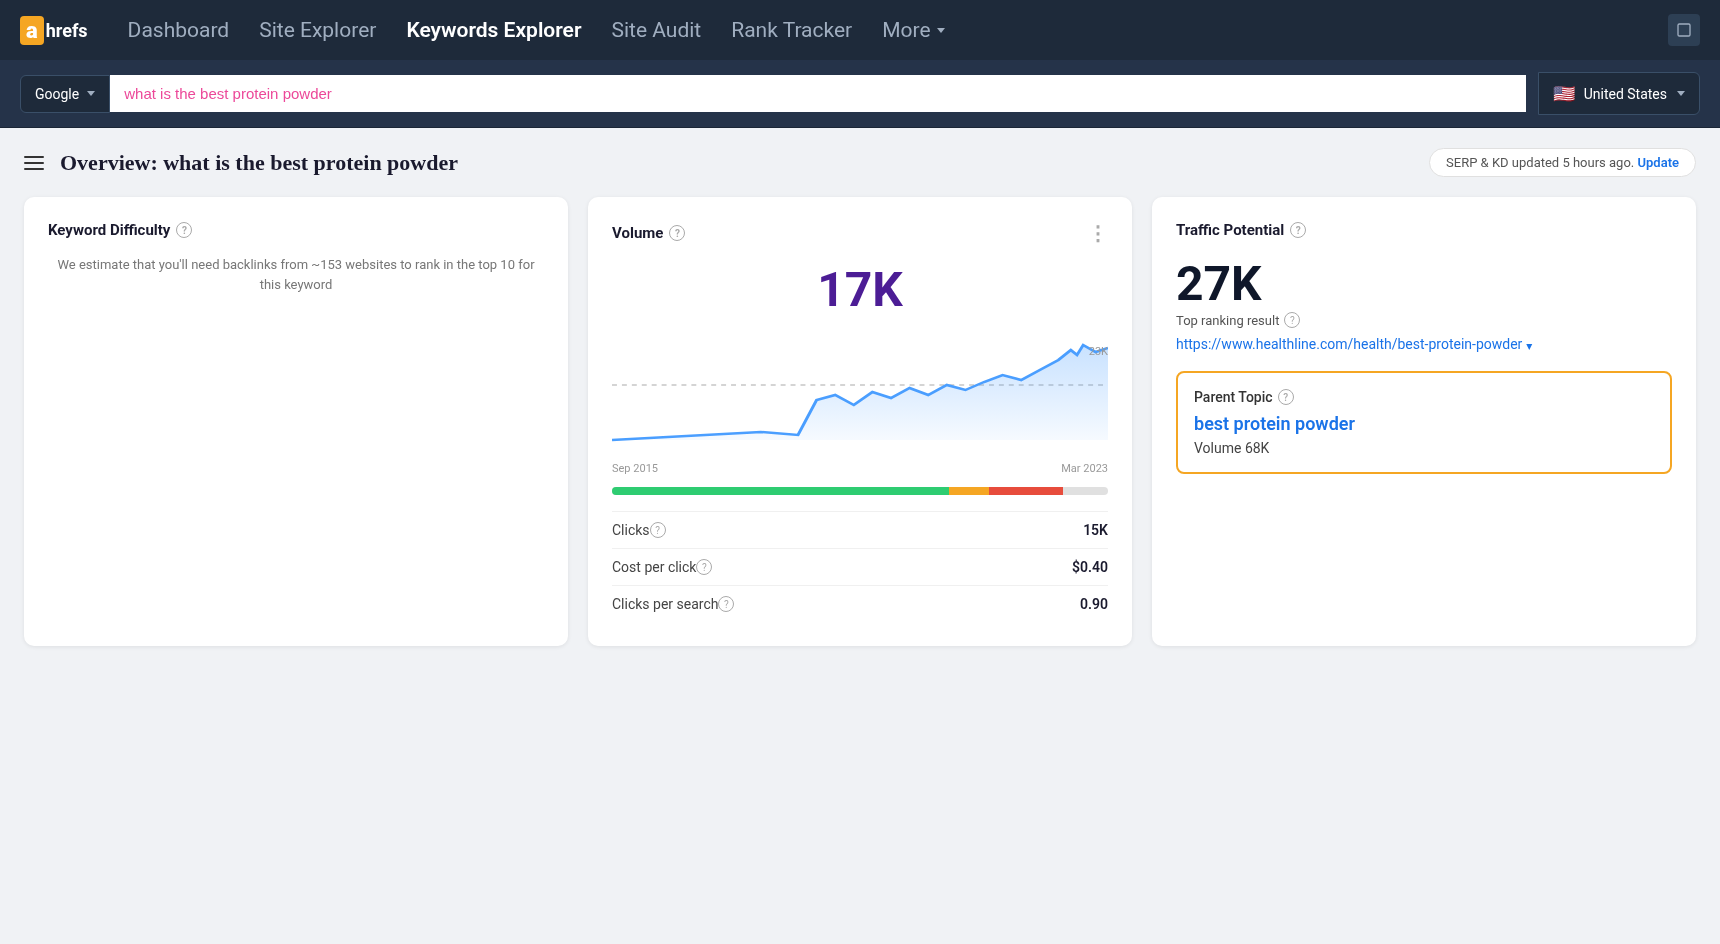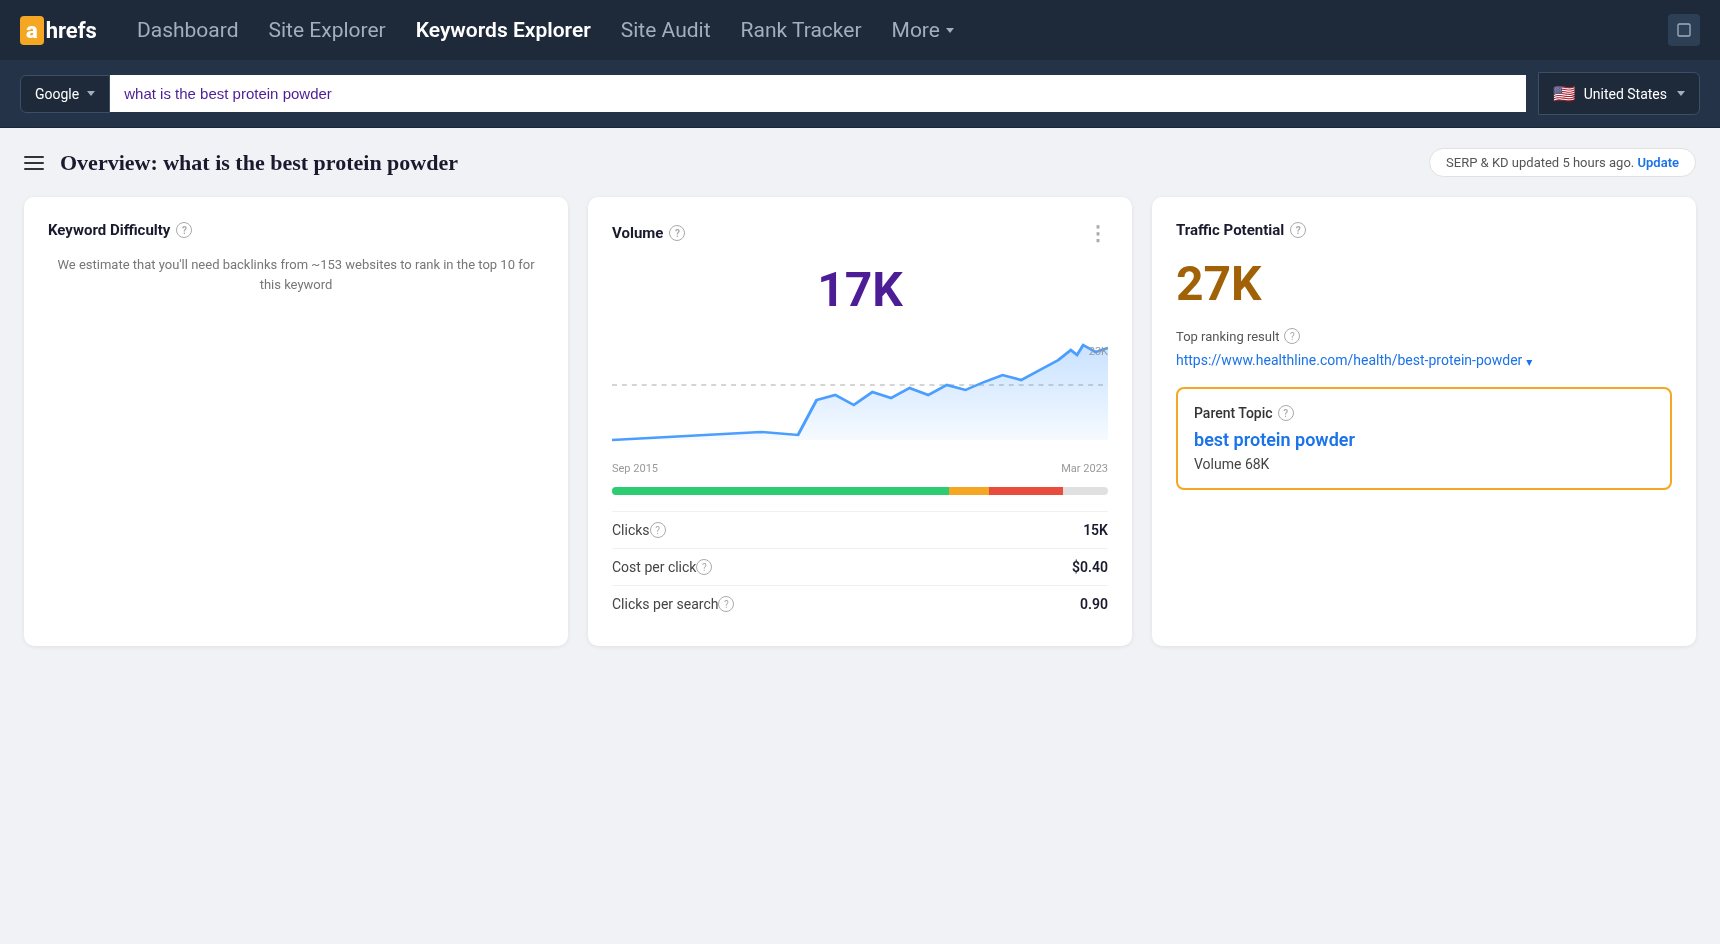--- a/index.html
+++ b/index.html
@@ -2,33 +2,33 @@
 <html><head>
   <meta charset="utf-8">
   <style>
     * { box-sizing: border-box; margin: 0; padding: 0; }
     body { font-family: -apple-system, BlinkMacSystemFont, 'Segoe UI', Roboto, sans-serif; background: #f0f2f5; }
 
     
     .nav { background: #1e2a3a; display: flex; align-items: center; padding: 0 20px; height: 60px; gap: 30px; }
     .logo { display: flex; align-items: center; gap: 2px; margin-right: 10px; }
     .logo-a { background: #f5a623; color: white; font-weight: 900; font-size: 22px; padding: 2px 6px; border-radius: 4px; }
-    .logo-hrefs { color: white; font-weight: 700; font-size: 22px; }
+    .logo-hrefs { color: white; font-weight: 700; font-size: 18px; }
     .nav-item { color: #a0aec0; font-size: 21px; cursor: pointer; text-decoration: none; white-space: nowrap; }
     .nav-item.active { color: white; font-weight: 600; }
     .nav-item.more { display: flex; align-items: center; gap: 4px; }
     .nav-spacer { flex: 1; }
     .nav-icon { width: 32px; height: 32px; background: #2d3f54; border-radius: 4px; display: flex; align-items: center; justify-content: center; cursor: pointer; }
     .nav-icon svg { width: 16px; height: 16px; stroke: #a0aec0; fill: none; }
 
     
     .search-bar { background: #253349; padding: 12px 20px; display: flex; align-items: center; gap: 0; border-bottom: 1px solid #1a2535; }
     .search-engine { background: #1e2a3a; border: 1px solid #3a4f68; color: white; padding: 10px 14px; border-radius: 6px 0 0 6px; font-size: 14px; cursor: pointer; display: flex; align-items: center; gap: 6px; white-space: nowrap; }
     .search-input-wrap { flex: 1; background: white; border: none; display: flex; align-items: center; }
-    .search-input { flex: 1; border: none; outline: none; padding: 10px 14px; font-size: 15px; color: #4c1d95; }
+    .search-input { flex: 1; border: none; outline: none; padding: 10px 14px; font-size: 15px; color: #ec4899; }
     .search-right { background: #1e2a3a; border: 1px solid #3a4f68; color: white; padding: 10px 14px; border-radius: 0 6px 6px 0; font-size: 14px; cursor: pointer; display: flex; align-items: center; gap: 8px; white-space: nowrap; margin-left: 12px; }
     .flag { font-size: 18px; }
 
     
     .content { background: #f0f2f5; padding: 20px 24px; }
 
     
     .page-header { display: flex; align-items: center; gap: 16px; margin-bottom: 20px; }
     .hamburger { display: flex; flex-direction: column; gap: 4px; cursor: pointer; }
     .hamburger span { display: block; width: 20px; height: 2px; background: #333; border-radius: 2px; }
@@ -59,21 +59,21 @@
     .progress-green { background: #2ecc71; flex: 0 0 68%; }
     .progress-yellow { background: #f5a623; flex: 0 0 8%; }
     .progress-red { background: #e74c3c; flex: 0 0 15%; }
 
     .metric-row { display: flex; justify-content: space-between; align-items: center; padding: 10px 0; border-top: 1px solid #f0f0f0; }
     .metric-label { font-size: 14px; color: #444; display: flex; align-items: center; }
     .metric-value { font-size: 14px; font-weight: 600; color: #1a1a2e; }
     .three-dot { cursor: pointer; color: #aaa; font-size: 20px; float: right; }
 
     
-    .tp-number { font-size: 48px; font-weight: 700; color: #a16207; margin-bottom: 16px; }
+    .tp-number { font-size: 48px; font-weight: 700; color: #0f172a; }
     .top-ranking-label { font-size: 13px; color: #555; margin-bottom: 6px; display: flex; align-items: center; gap: 5px; }
     .top-ranking-url { color: #1a73e8; font-size: 14px; line-height: 1.5; cursor: pointer; display: flex; align-items: flex-start; gap: 4px; margin-bottom: 16px; }
     .dropdown-arrow { color: #1a73e8; font-size: 12px; margin-top: 3px; flex-shrink: 0; }
 
     .parent-topic-box { border: 2px solid #f5a623; border-radius: 8px; padding: 16px; }
     .parent-topic-label { font-size: 14px; color: #333; font-weight: 500; display: flex; align-items: center; gap: 5px; margin-bottom: 8px; }
     .parent-topic-link { color: #1a73e8; font-size: 18px; font-weight: 600; cursor: pointer; margin-bottom: 6px; }
     .parent-topic-volume { font-size: 14px; color: #444; }
 
     .chevron-down { display: inline-block; width: 0; height: 0; border-left: 4px solid transparent; border-right: 4px solid transparent; border-top: 5px solid #a0aec0; vertical-align: middle; margin-left: 2px; }

